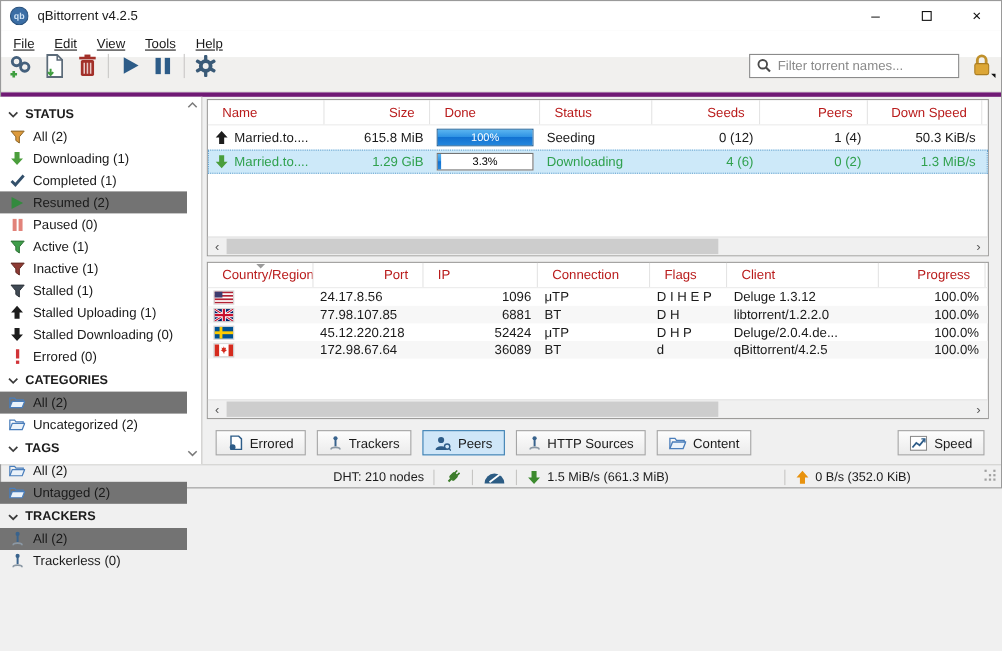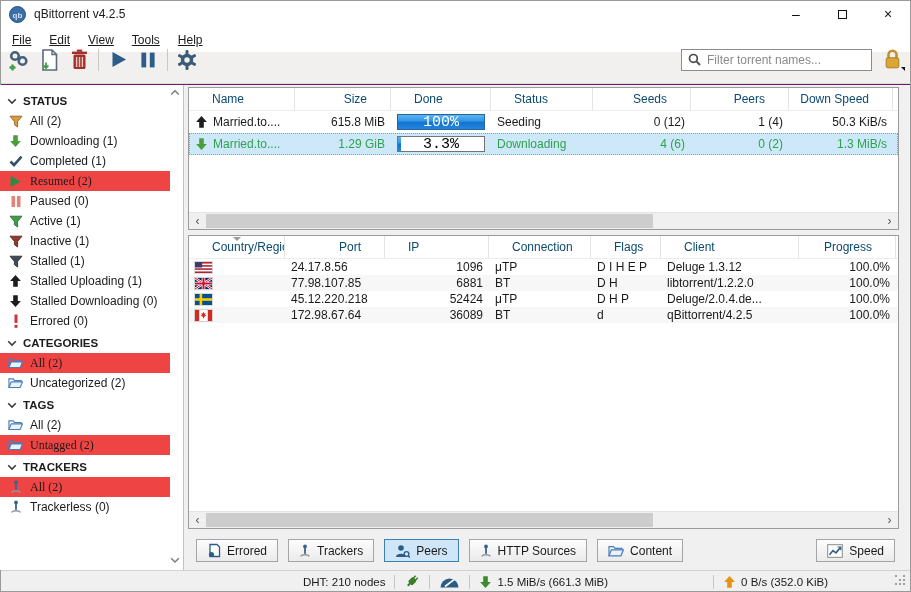--- a/index.html
+++ b/index.html
@@ -1,18 +1,18 @@
 <!DOCTYPE html>
 <html><head>
 <meta charset="utf-8">
 <style>
   * { margin:0; padding:0; box-sizing:border-box; }
   html,body { width:911px; height:592px; overflow:hidden; }
   body { font-family:"Liberation Sans", sans-serif; font-size:12px; color:#1a1a1a; background:#f0f0f0; }
-  .window { width:911px; height:592px; display:flex; flex-direction:column; outline:1px solid #9a9a9a; outline-offset:-1px; background:#f0f0f0; }
+  .window { width:911px; height:444px; display:flex; flex-direction:column; outline:1px solid #9a9a9a; outline-offset:-1px; background:#f0f0f0; }
 
   
   .titlebar { height:28px; background:#fff; display:flex; align-items:center; flex:none; }
   .logo { width:17px; height:17px; margin-left:9px; }
   .title-text { margin-left:8px; }
   .win-controls { margin-left:auto; display:flex; height:100%; }
   .win-btn { width:46px; height:100%; display:flex; align-items:center; justify-content:center; font-size:14px; color:#111; }
   .max-glyph { width:9px; height:9px; border:1px solid #111; display:inline-block; }
 
   
@@ -22,60 +22,60 @@
   
   .toolbar { height:32px; background:#f1f0ee; display:flex; align-items:center; padding:0 6px 16px 4px; flex:none; border-bottom:1px solid #dddcda; }
   .tb-btn { width:30px; height:28px; display:flex; align-items:center; justify-content:center; }
   .tb-sep { width:1px; height:22px; background:#c9c8c6; margin:0 4px; }
   .search-box { margin-left:auto; width:191px; height:22px; background:#fff; border:1px solid #8b8b8b; display:flex; align-items:center; padding:0 6px; gap:6px; }
   .search-placeholder { color:#8a8a8a; white-space:nowrap; overflow:hidden; }
   .lock-btn { width:26px; height:26px; margin-left:7px; position:relative; display:flex; align-items:center; justify-content:center; }
   .lock-caret { position:absolute; right:0; bottom:2px; width:0; height:0; border-left:4px solid transparent; border-right:0 solid transparent; border-top:4px solid #111; }
 
   
-  .content { flex:1; display:flex; gap:4px; background:#f0f0f0; border-top:1px solid #701a75; min-height:0;justify-content:flex-end; }
+  .content { flex:1; display:flex; gap:4px; background:#f0f0f0; border-top:4px solid #701a75; min-height:0;justify-content:flex-end; }
 
   
   .sidebar { width:184px; background:#fff; border-right:1px solid #c3c2c0; position:relative; padding-top:4px; flex:none; }
   .side-header { display:flex; align-items:center; gap:6px; padding:6px 0 4px 7px; font-weight:bold; font-size:11.5px; color:#1c1c1c; }
   .side-item { display:flex; align-items:center; gap:7px; height:20px; padding-left:8px; width:170px; }
-  .side-item.selected { background:#ef4444;font-family:Liberation Serif, serif; }
+  .side-item.selected { background:#737373; }
   .side-item .ic { width:15px; flex:none; display:inline-flex; justify-content:center; }
   .side-scroll-up { position:absolute; top:4px; right:3px; }
   .side-scroll-down { position:absolute; bottom:6px; right:3px; }
 
   
   .main { flex:1; display:flex; flex-direction:column; padding:2px 12px 0 0; min-width:0; }
   .panel { background:#fff; border:1px solid #9c9b99; display:flex; flex-direction:column; }
   .torrent-panel { height:143px; flex:none; }
   .peers-panel { margin-top:5px; flex:1; min-height:0; }
   .filler { flex:1; }
 
   .trow { display:grid; grid-template-columns:106px 96px 100px 102px 98px 98px 104px 1fr; }
   .prow { display:grid; grid-template-columns:96px 100px 104px 102px 70px 138px 97px 1fr; }
   .thead { height:23px; border-bottom:1px solid #ececec; flex:none; }
-  .hc { display:flex; align-items:center; padding:0 23px; border-right:1px solid #e4e4e4; position:relative; overflow:hidden; white-space:nowrap; color:#0c4a6e; }
+  .hc { display:flex; align-items:center; padding:0 13px; border-right:1px solid #e4e4e4; position:relative; overflow:hidden; white-space:nowrap; color:#b91c1c; }
   .hc.a-r { justify-content:flex-end; }
   .sort-caret { position:absolute; top:1px; left:50%; margin-left:-4px; width:0; height:0; border-left:4px solid transparent; border-right:4px solid transparent; border-top:4px solid #9a9a9a; }
 
   .drow { height:22px; align-items:center; }
   .drow > div { display:flex; align-items:center; padding:0 6px; overflow:hidden; white-space:nowrap; height:100%; }
   .drow > div.a-r { justify-content:flex-end; }
   .drow.alt { background:#f7f7f7; }
   .drow.sel { background:#cde9f9; outline:1px dotted #6aa4cf; outline-offset:-1px; }
   .drow.grn { color:#30a14e; }
   .prow.drow { height:16px; }
 
   .name-cell { gap:5px; }
   .name-cell .ic { flex:none; }
 
   .pbar { width:92px; height:16px; border:1px solid #747474; background:#fff; position:relative; margin:0 auto; }
   .pbar .fill { position:absolute; left:0; top:0; bottom:0; background:linear-gradient(to bottom,#5ab4f0 0%,#2f93e4 45%,#1272d2 50%,#2386dc 100%); }
   .pbar.full { border-color:#2a6496; }
-  .pbar .pct { position:absolute; inset:0; display:flex; align-items:center; justify-content:center; font-size:15px; color:#000;font-family:Liberation Mono, monospace; }
+  .pbar .pct { position:absolute; inset:0; display:flex; align-items:center; justify-content:center; font-size:10px; color:#000; }
   .pbar.full .pct { color:#fff; }
 
   .flag { width:17px; height:11px; display:inline-block; box-shadow:0 0 0 1px rgba(0,0,0,.15); }
 
   
   .hscroll { height:17px; background:#f0f0f0; border-top:1px solid #e3e3e3; position:relative; flex:none; display:flex; align-items:center; }
   .hs-arrow { width:17px; height:17px; display:flex; align-items:center; justify-content:center; color:#555; font-size:12px; flex:none; }
   .hs-arrow.right { margin-left:auto; }
   .hs-thumb { position:absolute; left:17px; top:1px; bottom:1px; width:63%; background:#cdcdcd; }
 

